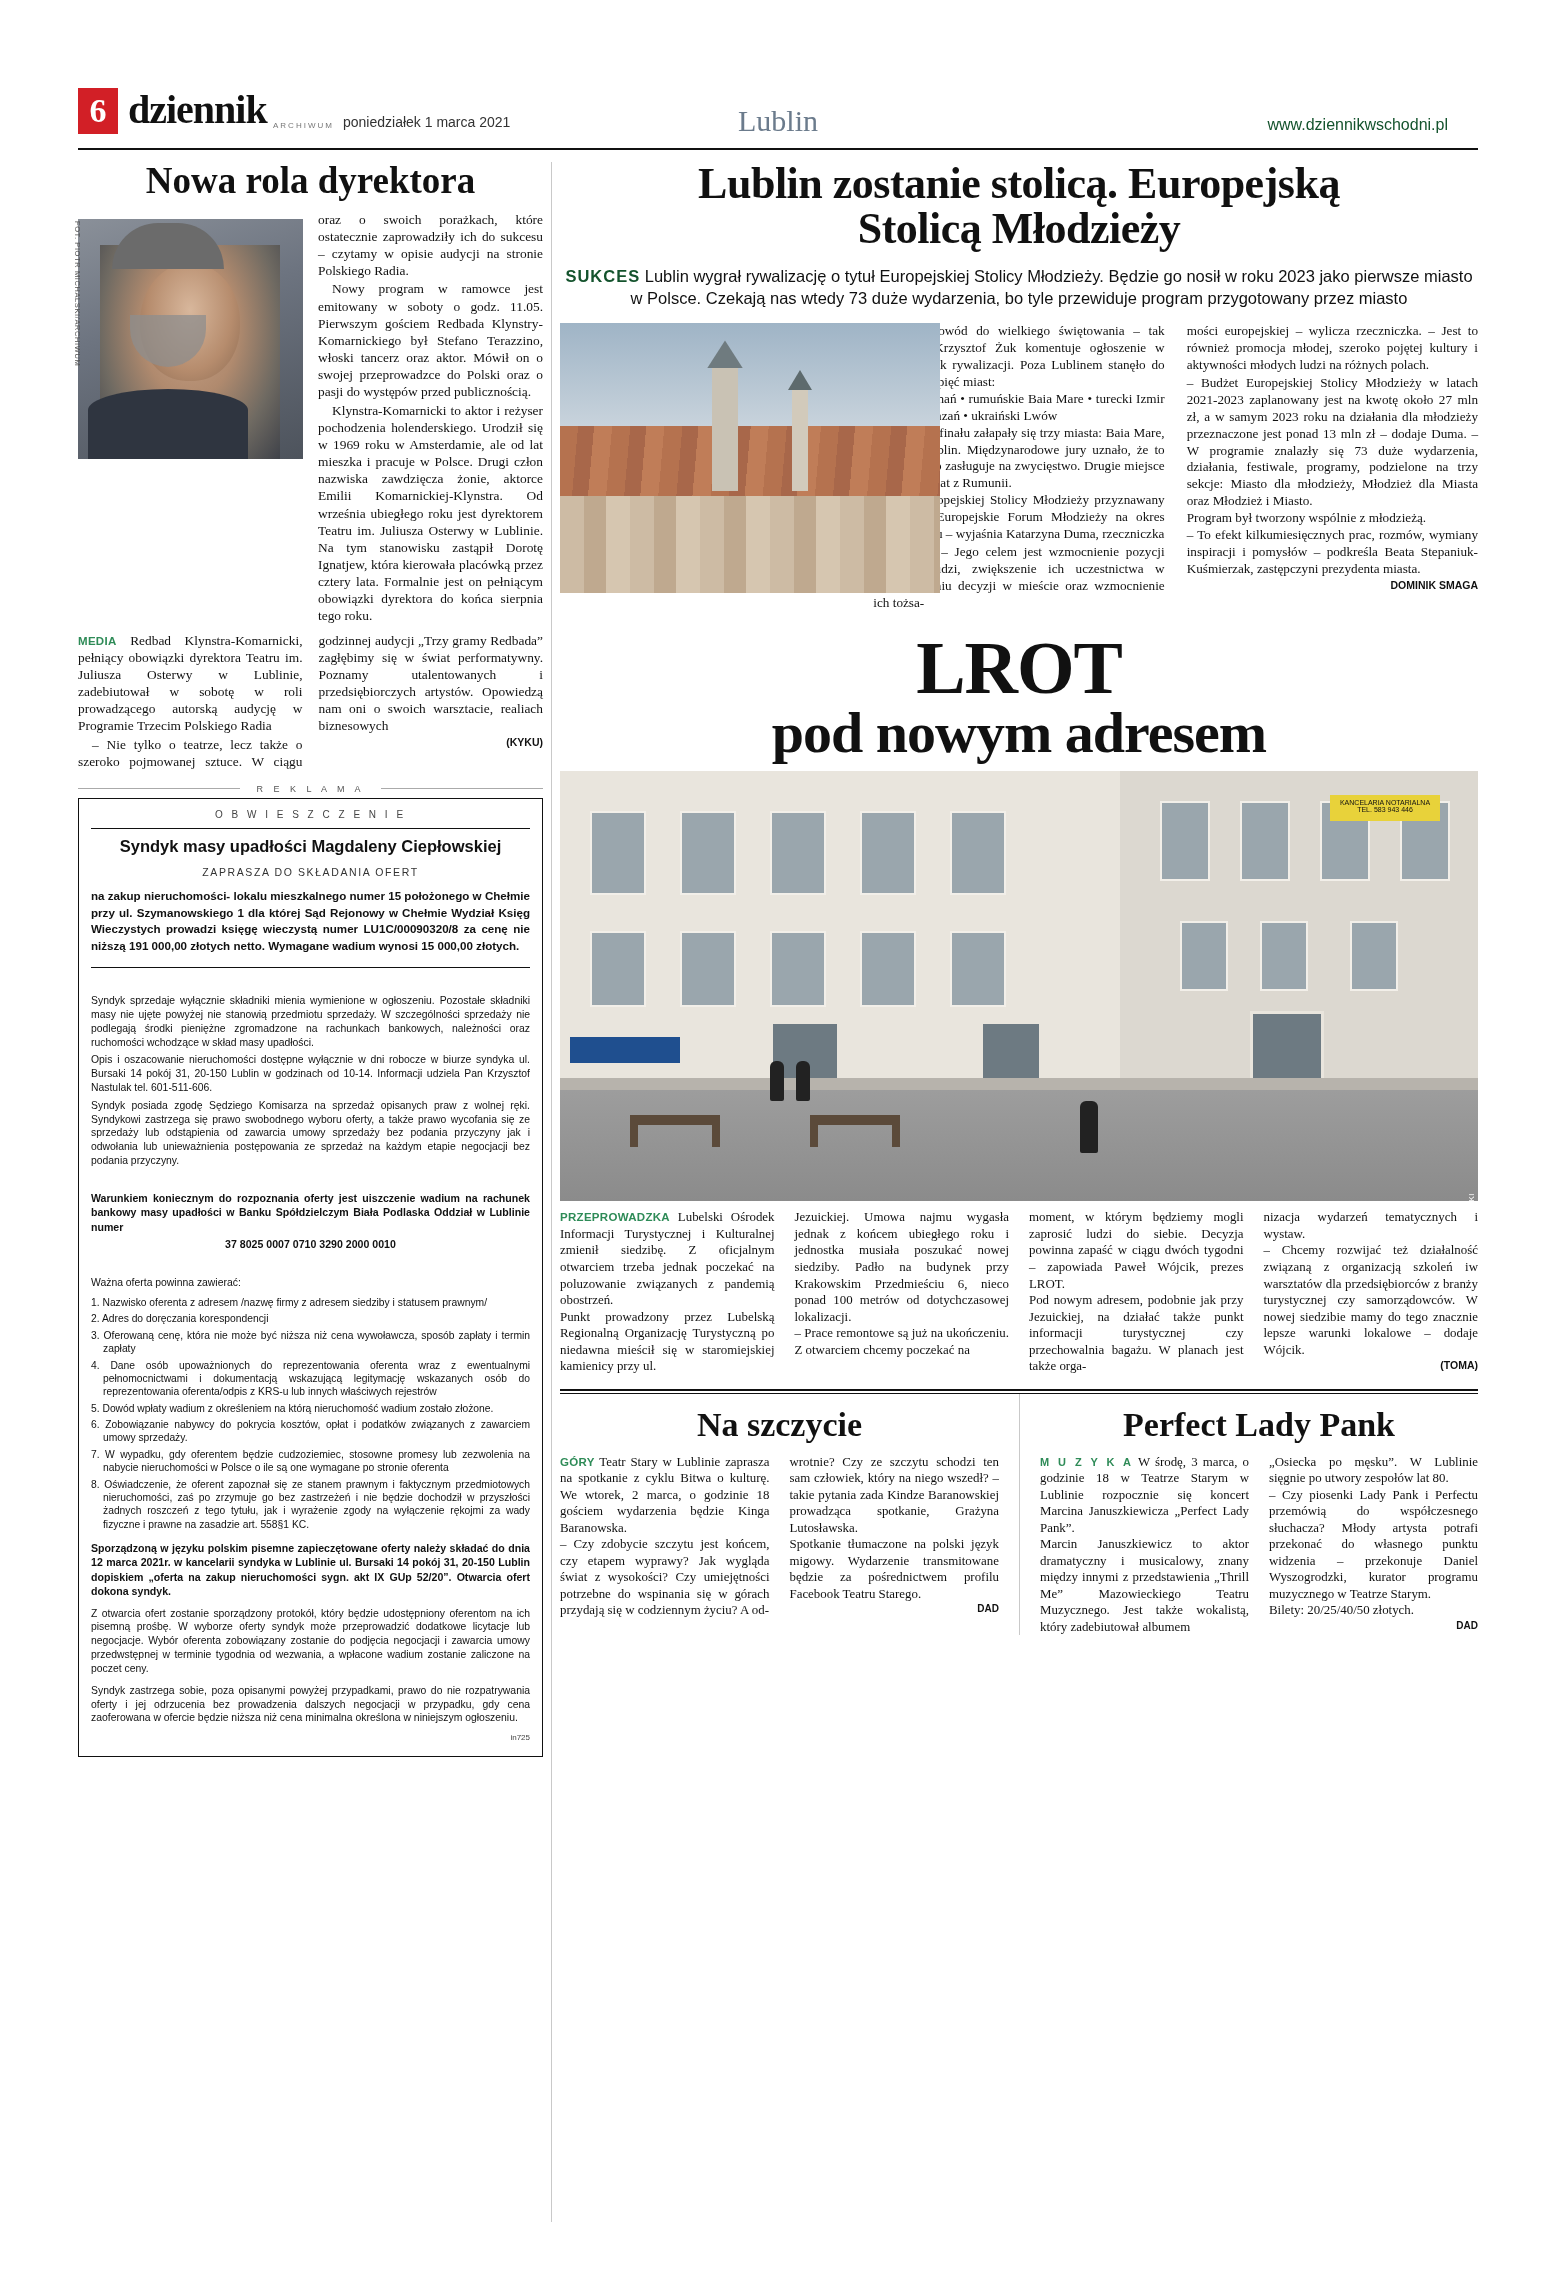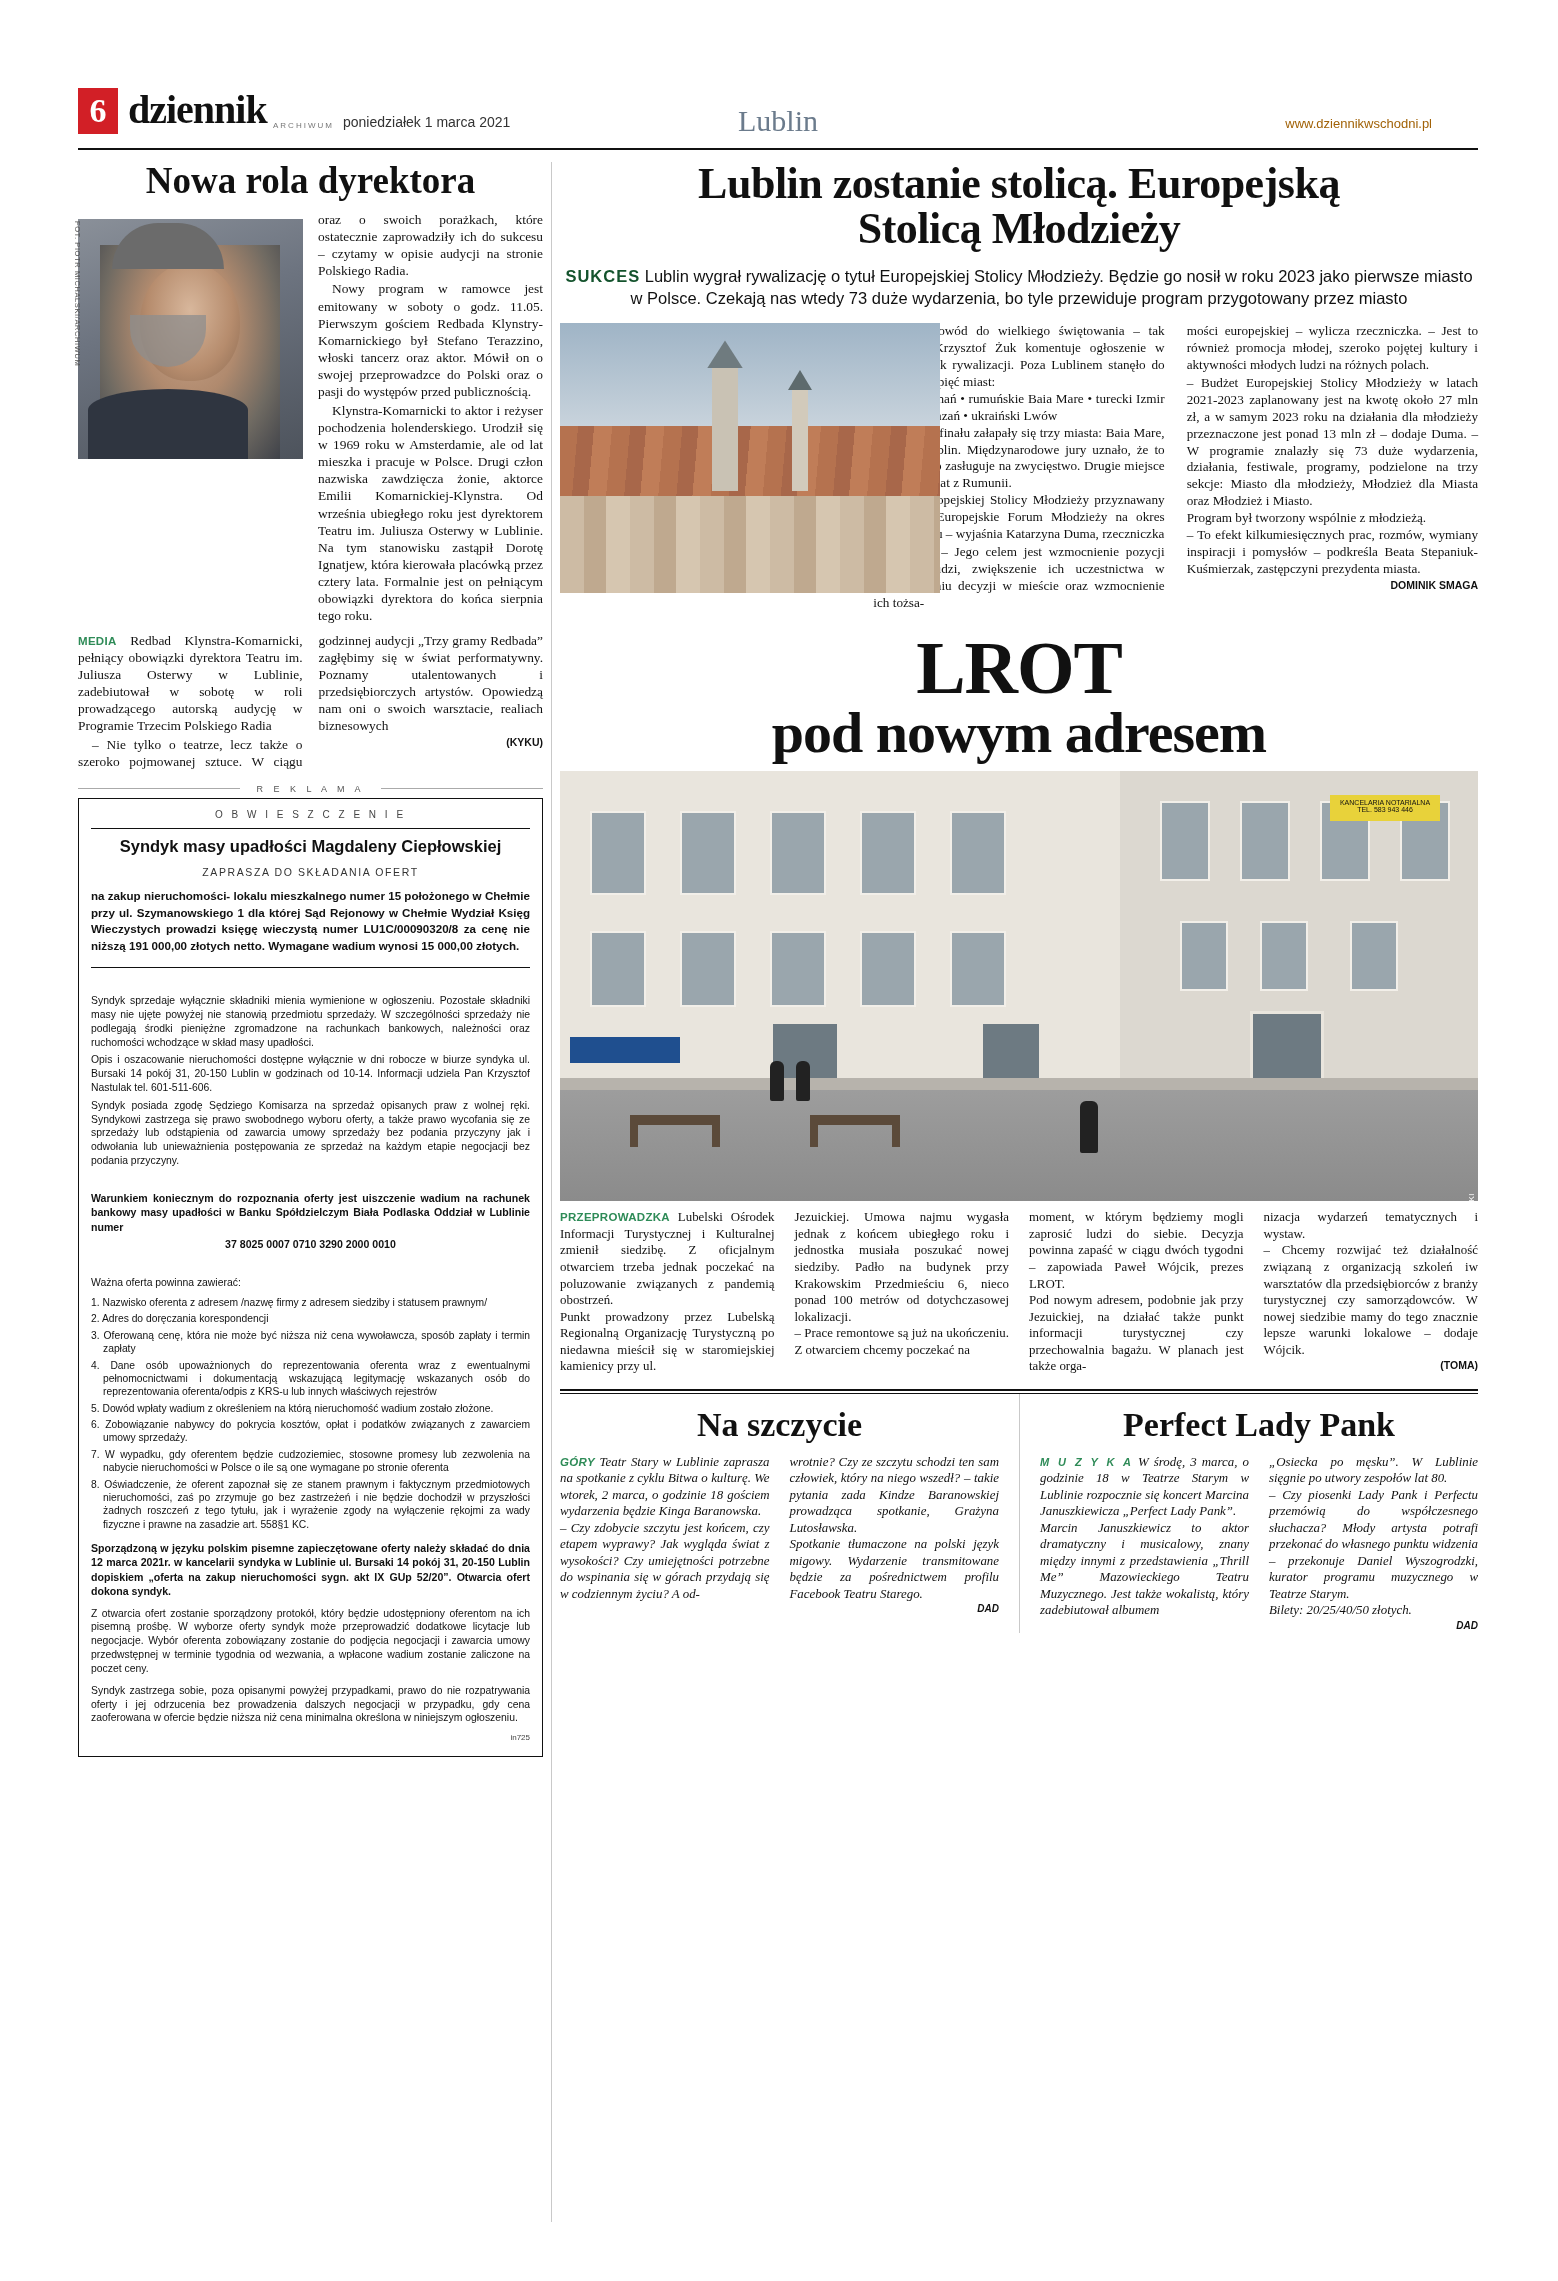--- a/index.html
+++ b/index.html
@@ -30,21 +30,21 @@
     position:absolute; left:195px; top:33px; font-size:8px; letter-spacing:2px; color:#777;
   }
   .masthead-date {
     position:absolute; left:265px; top:26px; font-size:14px; color:#333;
   }
   .masthead-section {
     position:absolute; left:0; right:0; top:16px; text-align:center;
     font-family:"Liberation Serif", serif; font-size:30px; color:#6b7b8c;
   }
   .masthead-url {
-    position:absolute; right:46px; top:28px; font-size:13px; color:#a16207;
+    position:absolute; right:30px; top:28px; font-size:16px; color:#14532d;
   }
   .masthead-rule { position:absolute; left:78px; top:148px; width:1400px; height:2px; background:#111; }
 
   
   .vrule { position:absolute; width:1px; background:#c9c9c9; }
 
   
   .left-col { position:absolute; left:78px; top:162px; width:465px; }
   .headline-left {
     font-family:"Liberation Serif", serif; font-size:37px; font-weight:bold;
@@ -197,21 +197,21 @@
   .hr-blk { height:2px; background:#111; margin:14px 0 0; }
   .hr-thin { height:1px; background:#111; margin-top:2px; }
 
   .bottom-wrap { display:flex; gap:0; margin-top:0; }
   .bot-a { width:460px; padding-right:20px; border-right:1px solid #c9c9c9; }
   .bot-b { width:458px; padding-left:20px; }
   .headline-sub {
     font-family:"Liberation Serif", serif; font-weight:bold; font-size:34px;
     text-align:center; margin:12px 0 10px;
   }
-  .cols2 { column-count:2; column-gap:20px;font-style:italic; }
+  .cols2 { column-count:2; column-gap:20px; }
   .cols2 .body-text { font-size:12.9px; }
   .tag-muz { font-family:"Liberation Sans", sans-serif; font-weight:bold; font-size:11px; letter-spacing:2px; color:#2e8b57; }
   .sign-sm { font-family:"Liberation Sans", sans-serif; font-weight:bold; font-size:10px; text-align:right; }
 </style>
 </head>
 <body>
 
 <div class="page">
 
   <div class="masthead">

